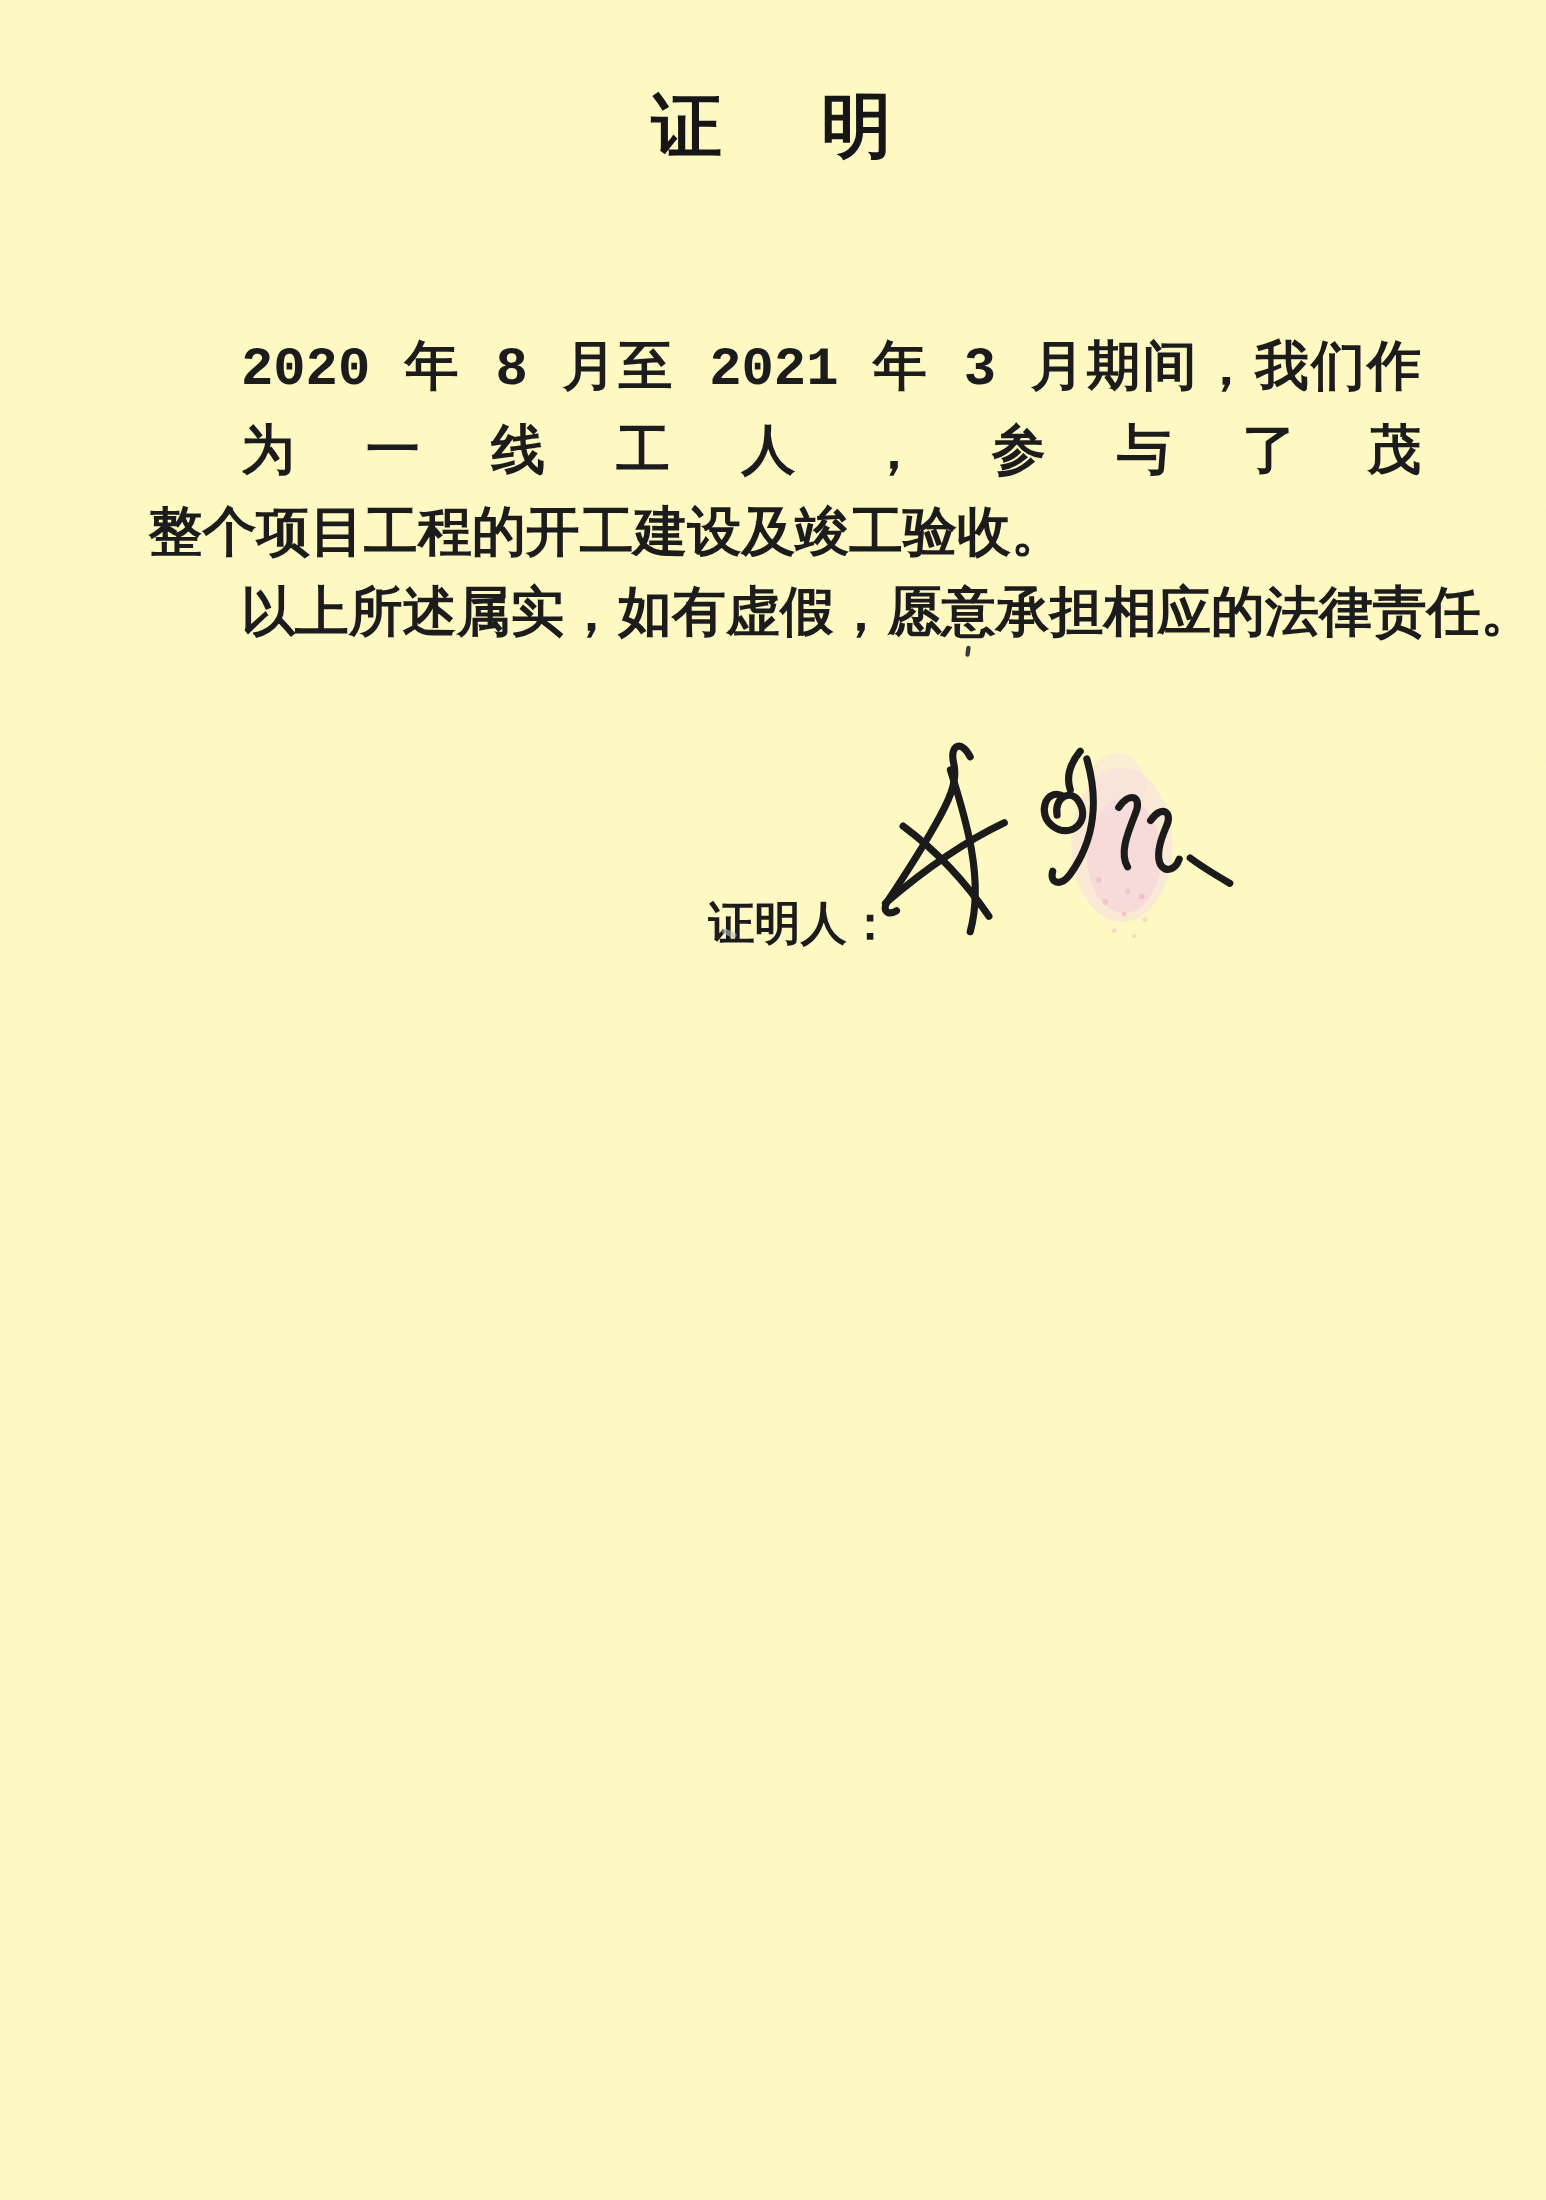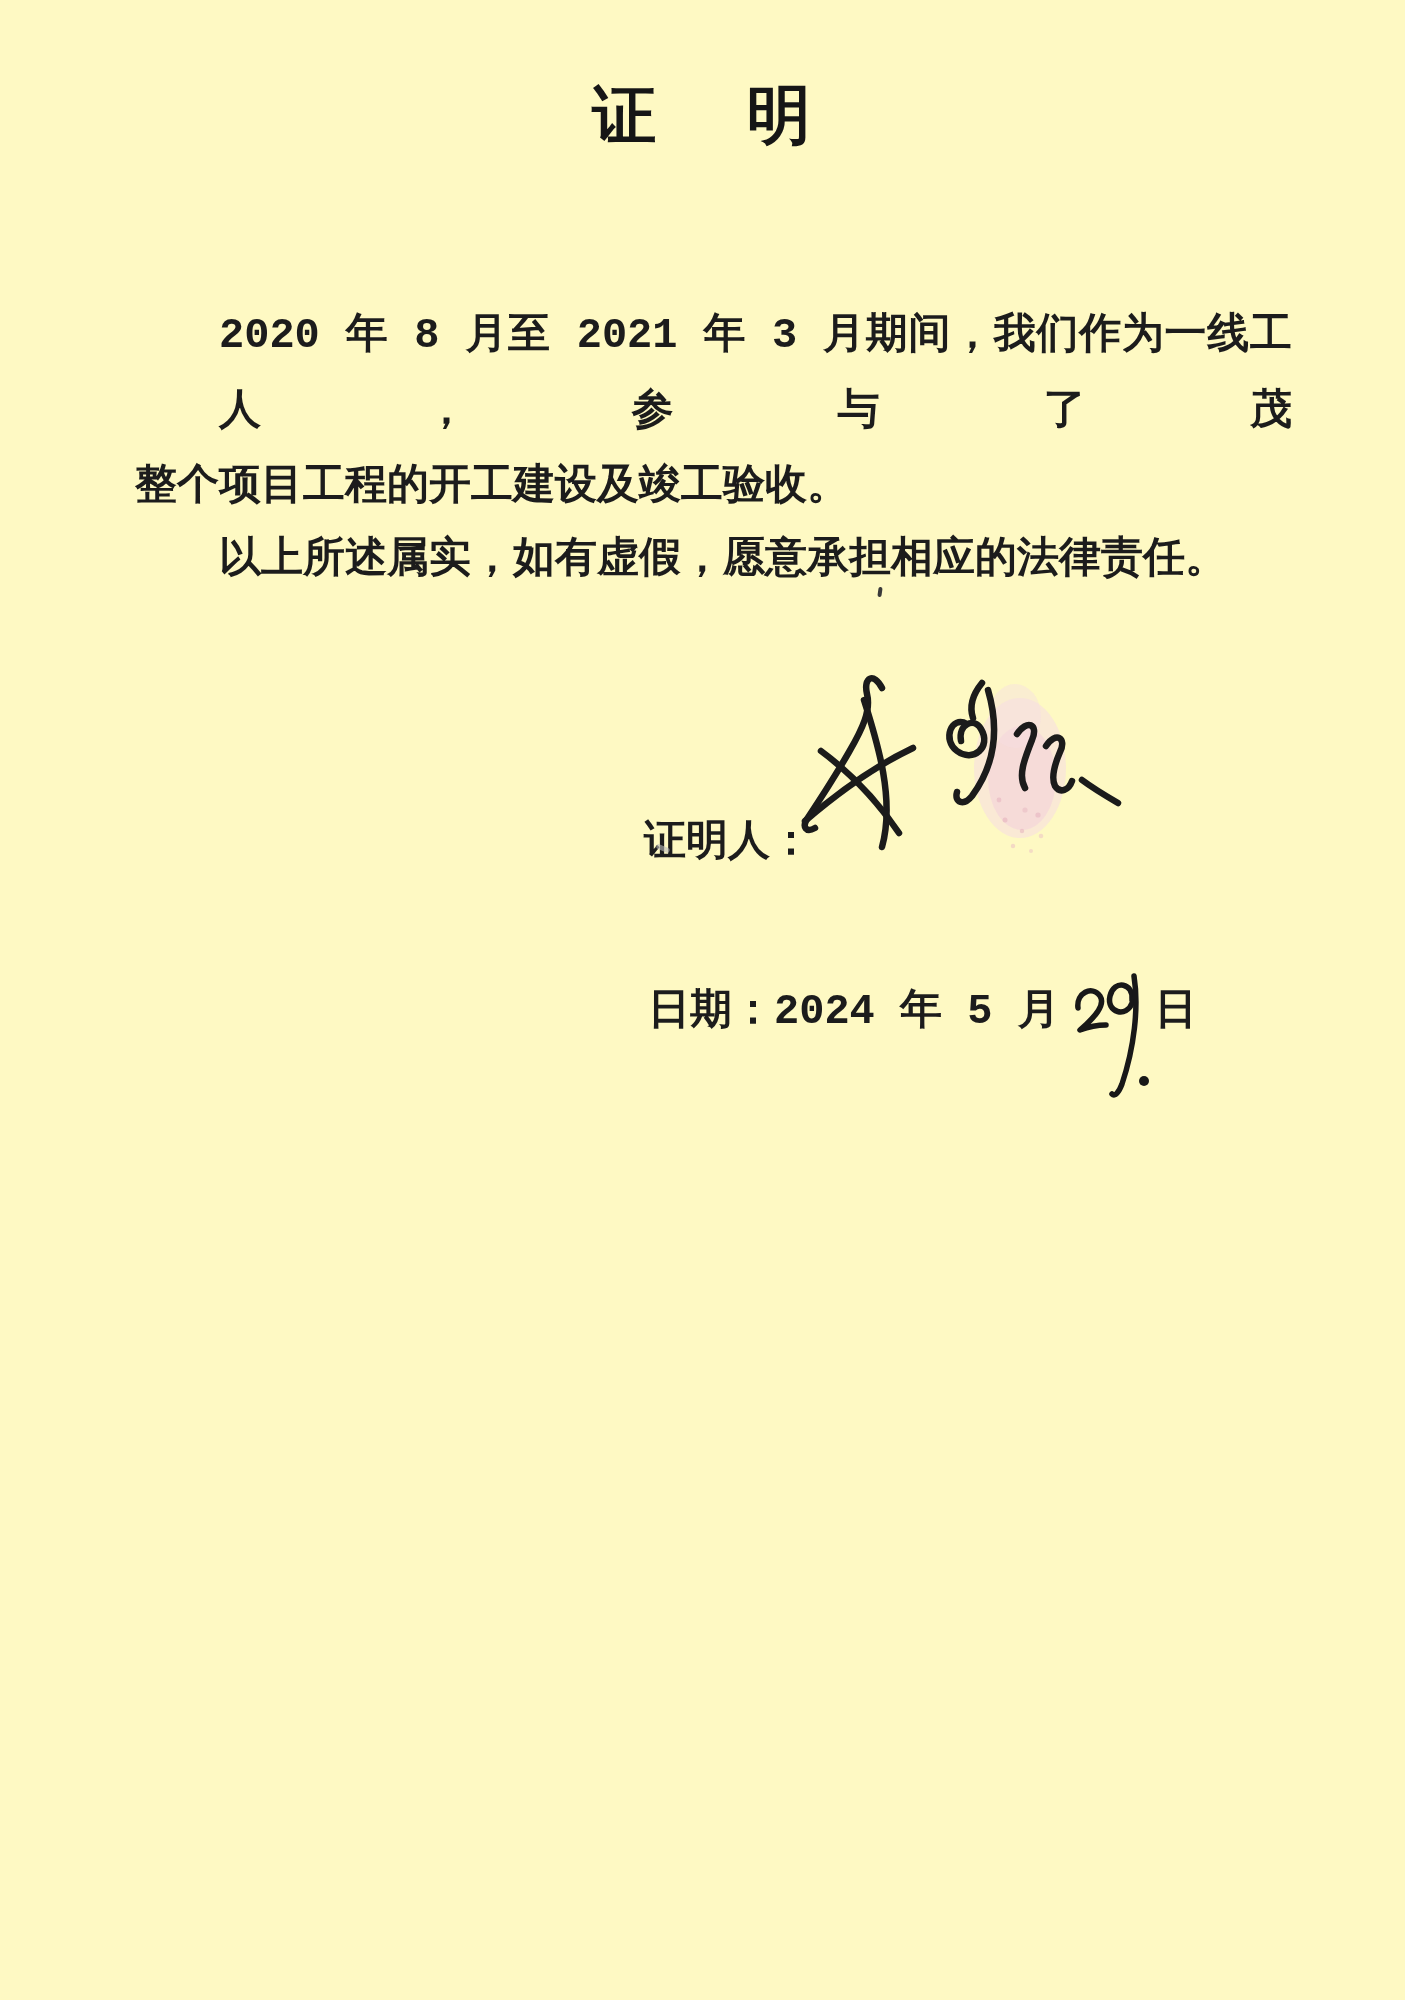--- a/index.html
+++ b/index.html
@@ -27,21 +27,21 @@
     font-weight: 700;
     line-height: 1;
     letter-spacing: 2px;
     word-spacing: 48px;
     color: #161616;
   }
   .body-line {
     position: absolute;
     left: 135px;
     width: 1157px;
-    font-size: 42px;
+    font-size: 49px;
     font-weight: 700;
     line-height: 76px;
     white-space: nowrap;
     color: #1c1c1c;
   }
   .body-line.justified {
     white-space: normal;
     text-align: justify;
     text-align-last: justify;
   }
@@ -147,29 +147,17 @@
       <path d="M 51,101 C 82,124 108,152 129,183"></path>
       <path d="M 212,33 C 203,44 199,56 203,68"></path>
       <path d="M 197,74 C 181,65 172,90 187,101 C 203,113 222,97 211,79 C 204,67 188,74 191,91"></path>
       <path d="M 218,40 C 228,74 227,112 202,146 C 194,156 184,153 187,142"></path>
       <path d="M 247,84 C 257,69 269,74 262,90 C 254,110 248,126 255,138"></path>
       <path d="M 276,96 C 286,81 297,88 290,102 C 284,116 281,128 285,136 C 290,144 299,140 302,131"></path>
       <path d="M 312,130 C 324,139 336,146 348,153"></path>
     </g>
   </svg>
 
-  <div class="date-row">
-    <span>日期：</span><span>2024 年 5 月</span>
-    <svg class="day-svg" viewBox="0 0 95 140" xmlns="http://www.w3.org/2000/svg">
-      <g fill="none" stroke="#181818" stroke-width="5.5" stroke-linecap="round" stroke-linejoin="round">
-        <path d="M 14,48 C 12,33 28,25 36,36 C 42,45 30,58 16,70 C 24,67 34,65 42,65"></path>
-        <path d="M 68,40 C 70,23 50,19 46,36 C 42,53 63,58 68,43"></path>
-        <path d="M 70,16 C 75,48 70,88 58,124 C 55,132 51,137 48,134"></path>
-      </g>
-      <circle cx="80" cy="121" r="5" fill="#181818"></circle>
-    </svg>
-    <span>日</span>
-  </div>
 
   <div class="speck-1"></div>
   <div class="speck-2"></div>
 
 </div>
 
 </body></html>

